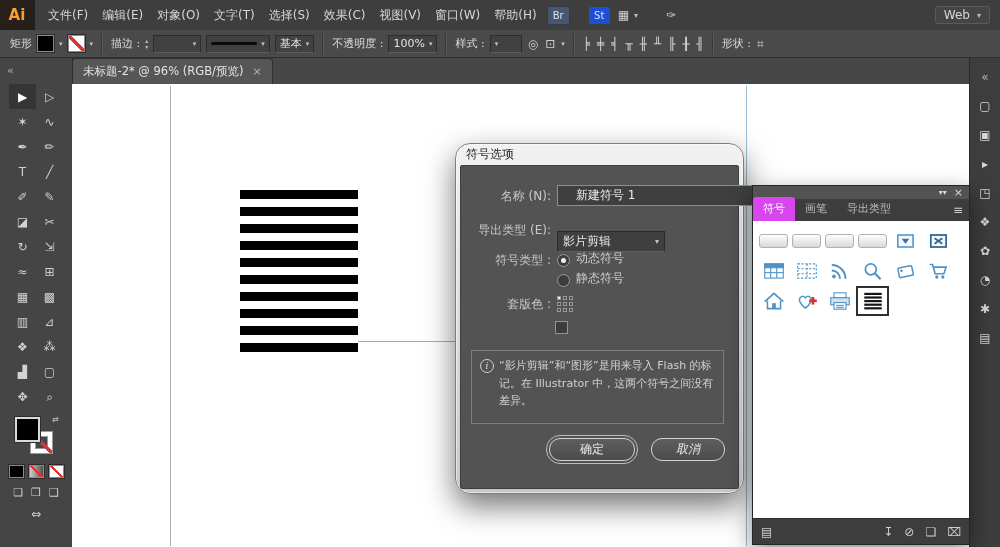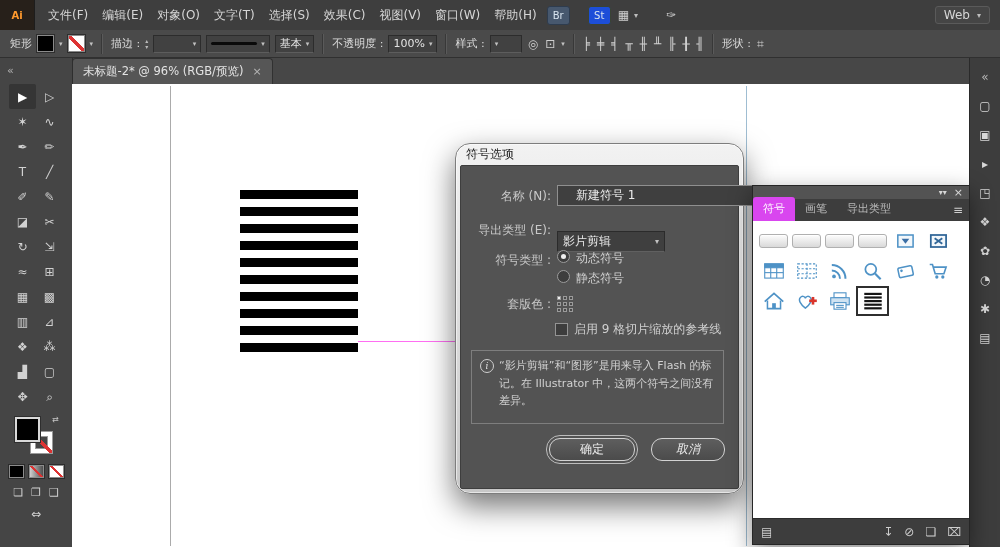--- a/index.html
+++ b/index.html
@@ -2,21 +2,21 @@
 <html><head>
 <meta charset="utf-8">
 <style>
   html,body{margin:0;padding:0;background:#222;}
   .app{position:relative;width:1000px;height:547px;overflow:hidden;
        font-family:"DejaVu Sans","Liberation Sans",sans-serif;
        -webkit-font-smoothing:antialiased;user-select:none;}
   
   .menubar{position:absolute;left:0;top:0;width:1000px;height:30px;background:#3e3e3e;
            border-bottom:1px solid #2b2b2b;display:flex;align-items:center;color:#d6d6d6;font-size:12px;}
-  .ai-logo{width:34px;height:30px;background:#27201a;color:#ff9a2e;font-weight:bold;font-size:10px;
+  .ai-logo{width:34px;height:30px;background:#27201a;color:#ff9a2e;font-weight:bold;font-size:15px;
            display:flex;align-items:center;justify-content:center;border-right:1px solid #1d1d1d;margin-right:6px;}
   .menu-item{padding:0 7px;line-height:30px;cursor:default;}
   .mb-badge{width:21px;height:17px;border-radius:3px;font-size:10px;line-height:17px;text-align:center;
             color:#d8e4ef;margin:0 3px;}
   .mb-badge.br{background:#47586e;border:1px solid #2e3c4e;}
   .mb-badge.st{background:#1d4ed8;border:1px solid #3a4335;margin-left:15px;}
   .mb-icon{margin:0 4px;color:#cfcfcf;font-size:12px;}
   .mb-caret{font-size:8px;color:#bdbdbd;margin-left:1px;}
   .mb-right{margin-left:auto;display:flex;align-items:center;padding-right:10px;gap:4px;}
   .workspace-box{border:1px solid #5a5a5a;border-radius:3px;padding:1px 8px;display:flex;gap:6px;align-items:center;background:#454545;}
@@ -79,21 +79,21 @@
   .dialog-title{height:21px;line-height:21px;padding-left:10px;font-size:12px;color:#1c1c1c;}
   .dialog-body{position:absolute;left:4px;right:4px;top:21px;bottom:4px;background:#535353;
                border:1px solid #3e3e3e;border-radius:2px;font-size:12px;color:#cccccc;}
   .dlg-label{position:absolute;width:90px;text-align:right;color:#c9c9c9;}
   .dlg-input{position:absolute;left:96px;width:158px;height:17px;background:#3f3f3f;border:1px solid #8f8f8f;
              color:#ececec;font-size:12px;padding:1px 18px;font-family:inherit;}
   .dlg-select{position:absolute;left:96px;width:96px;height:19px;background:#3f3f3f;border:1px solid #2b2b2b;
               border-bottom-color:#606060;display:flex;align-items:center;justify-content:space-between;
               padding:0 5px;color:#e8e8e8;}
   .dlg-select .cb-caret{font-size:8px;}
-  .radio-row{position:absolute;left:96px;display:flex;align-items:flex-start;gap:6px;color:#d0d0d0;}
+  .radio-row{position:absolute;left:96px;display:flex;align-items:flex-end;gap:6px;color:#d0d0d0;}
   .radio{width:11px;height:11px;border-radius:50%;background:#3d3d3d;border:1px solid #9b9b9b;position:relative;}
   .radio.checked::after{content:"";position:absolute;left:2.5px;top:2.5px;width:5px;height:5px;border-radius:50%;background:#efefef;}
   .reg-grid{position:absolute;left:96px;display:grid;grid-template-columns:repeat(3,4px);grid-gap:2px;}
   .reg-dot{width:4px;height:4px;border:1px solid #9a9a9a;background:#4a4a4a;box-sizing:border-box;}
   .reg-dot.sel{background:#f0f0f0;}
   .check-row{position:absolute;left:94px;display:flex;align-items:center;gap:6px;color:#d0d0d0;}
   .checkbox{width:11px;height:11px;background:#3d3d3d;border:1px solid #949494;}
   .info-box{position:absolute;left:10px;right:14px;top:184px;height:60px;border:1px solid #7e7e7e;
             color:#d2d2d2;font-size:11px;line-height:1.6;padding:6px 8px 6px 27px;box-sizing:content-box;}
   .info-i{position:absolute;left:8px;top:8px;width:12px;height:12px;border:1px solid #cfcfcf;border-radius:50%;
@@ -314,21 +314,20 @@
           <span class="reg-dot"></span>
           <span class="reg-dot"></span>
           <span class="reg-dot"></span>
           <span class="reg-dot"></span>
           <span class="reg-dot"></span>
           <span class="reg-dot"></span>
           <span class="reg-dot"></span>
         </span>
       <span class="check-row" style="top:155px">
         <span class="checkbox"></span>
-        <span>启用 9 格切片缩放的参考线</span>
       </span>
       <div class="info-box">
         <span class="info-i">i</span>
         <span>“影片剪辑”和“图形”是用来导入 Flash 的标记。在 Illustrator 中，这两个符号之间没有差异。</span>
       </div>
       <div class="dlg-btn ok">确定</div>
       <div class="dlg-btn cancel">取消</div>
     </div>
   </div>
 

